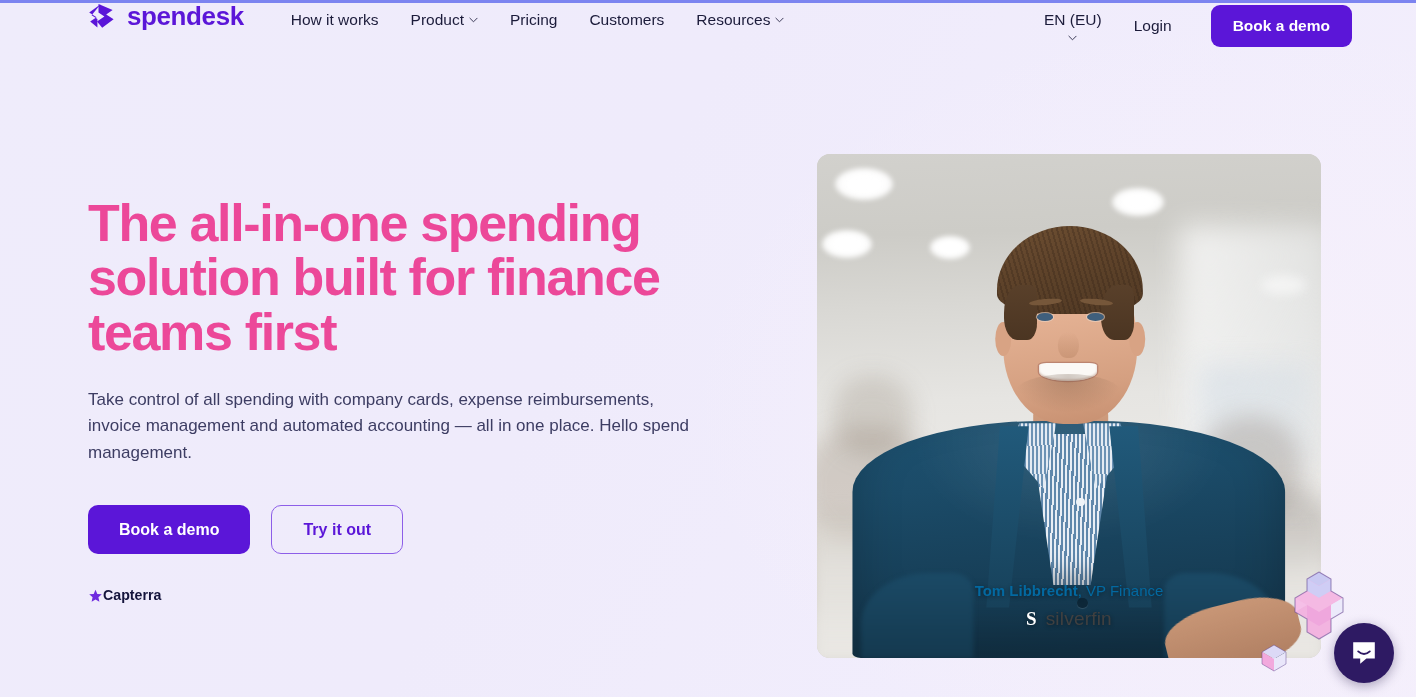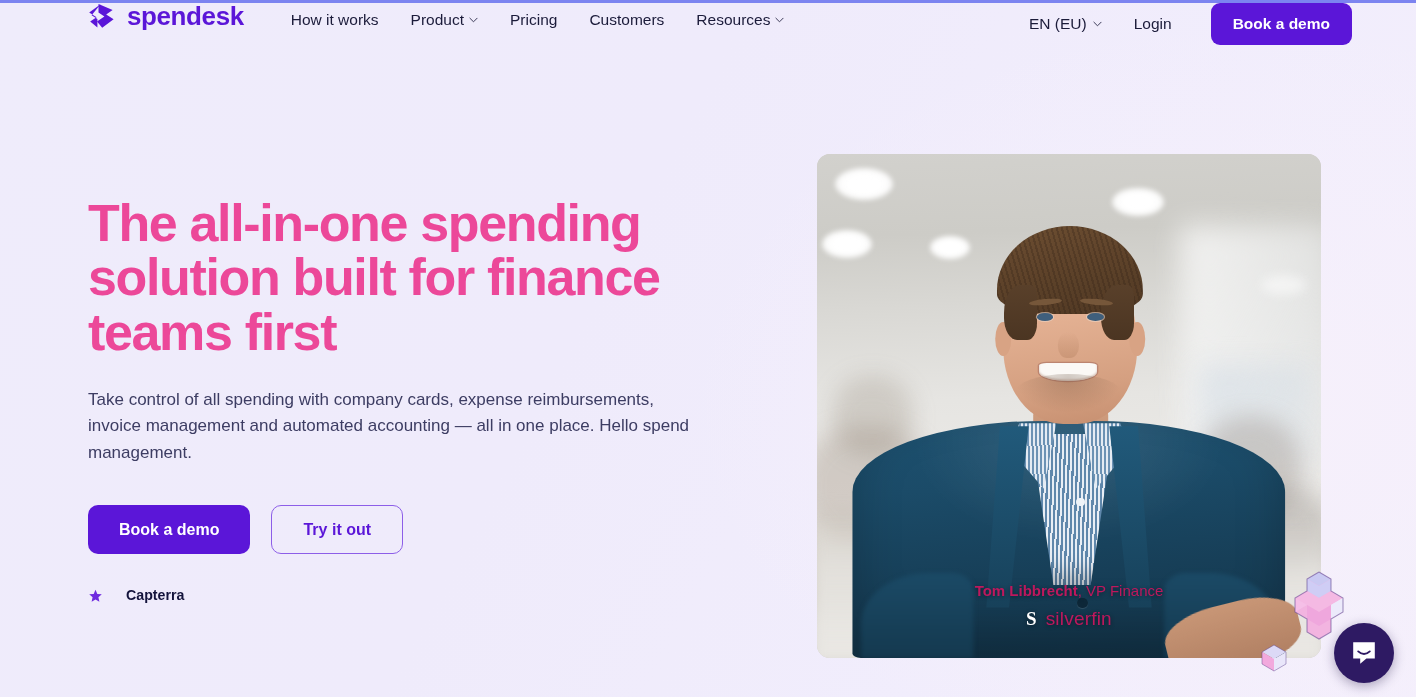--- a/index.html
+++ b/index.html
@@ -55,21 +55,21 @@
 
   .chev { width:9px; height:6px; display:block; opacity:.85; }
 
   .nav-right {
     margin-left:auto;
     display:flex; align-items:center; gap:0;
   }
   .lang {
     display:flex; align-items:center; gap:6px;
     font-size:15.5px; color:#1b1b3a;
-    padding:8px 14px; cursor:pointer; white-space:nowrap;
+    padding:8px 14px; cursor:pointer; white-space:nowrap;flex-direction:column;
   }
   .login {
     font-size:15.5px; color:#1b1b3a;
     padding:8px 18px; margin-right:21px;
     cursor:pointer; white-space:nowrap; text-decoration:none;
   }
 
   .btn-demo-nav {
     background:#5b16d8; color:#fff;
     font-size:15.5px; font-weight:700;
@@ -117,21 +117,21 @@
     background:transparent; color:#5b16d8;
     font-size:16px; font-weight:700;
     border:1.5px solid #8d5ee8; border-radius:10px;
     height:49px; padding:0 31px;
     display:flex; align-items:center; justify-content:center;
     cursor:pointer; font-family:inherit; white-space:nowrap;
   }
 
   .badges { display:flex; flex-direction:column; gap:8px; }
   .badge-row {
-    display:flex; align-items:center; gap:23px;
+    display:flex; align-items:center; gap:0;
     font-size:14.2px; color:#2d2d52; line-height:1.2;
   }
   .badge-ico { width:15px; height:16px; flex:none; display:block; }
   .badge-strong { font-weight:700; color:#14143c; }
 
   
   .hero-media {
     position:absolute;
     left:817px; top:154px;
     width:504px; height:504px;
@@ -340,33 +340,33 @@
     border-radius:50%;
   }
 
   
   .caption {
     position:absolute; left:0; right:0; bottom:30px;
     text-align:center; z-index:6;
     text-shadow:0 1px 4px rgba(0,0,0,.45);
   }
   .caption-name {
-    font-size:15px; color:#be185d; line-height:1.3;
+    font-size:15px; color:#0369a1; line-height:1.3;
     margin-bottom:9px;
   }
   .caption-name b { font-weight:700; }
   .caption-brand {
     display:flex; align-items:center; justify-content:center; gap:9px;
   }
   .brand-s {
     font-size:19px; font-weight:700; color:#fff;
     font-family:"Liberation Serif", serif; line-height:1;
   }
   .brand-word {
-    font-size:19px; color:#be185d; letter-spacing:.2px; line-height:1;
+    font-size:19px; color:#404040; letter-spacing:.2px; line-height:1;
   }
 
   
   .iso-plus { position:absolute; left:1287px; top:570px; width:64px; height:72px; z-index:30; }
   .iso-cube { position:absolute; left:1260px; top:643px; width:28px; height:30px; z-index:30; }
 
   
   .chat {
     position:absolute; right:22px; bottom:14px;
     width:60px; height:60px; border-radius:50%;

